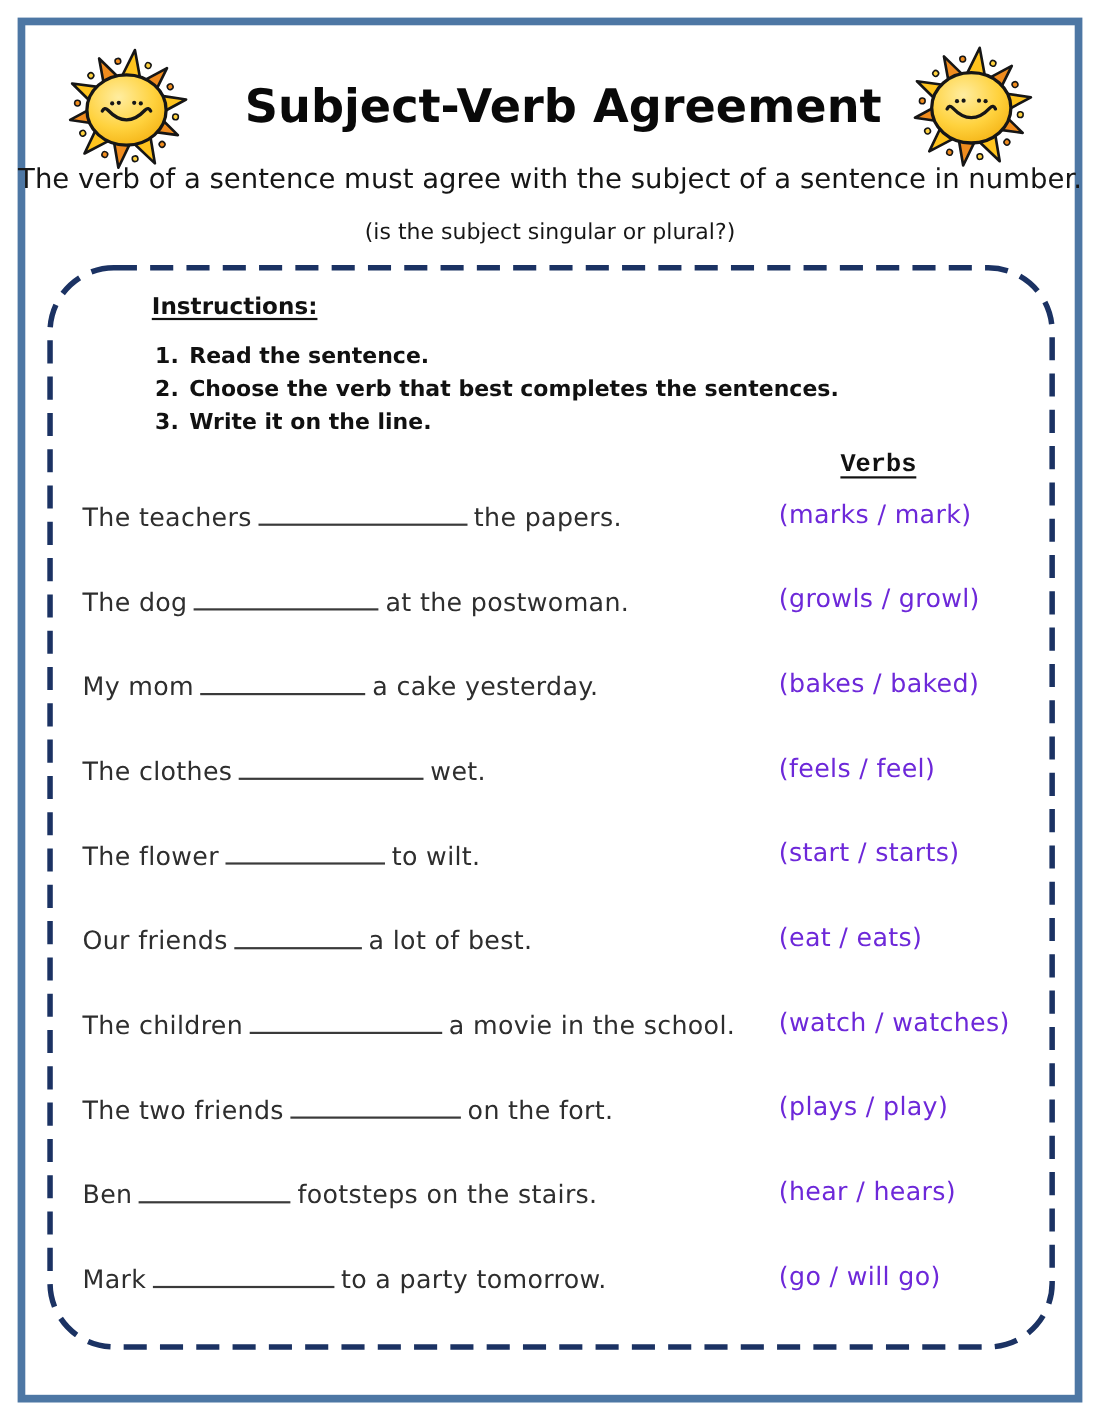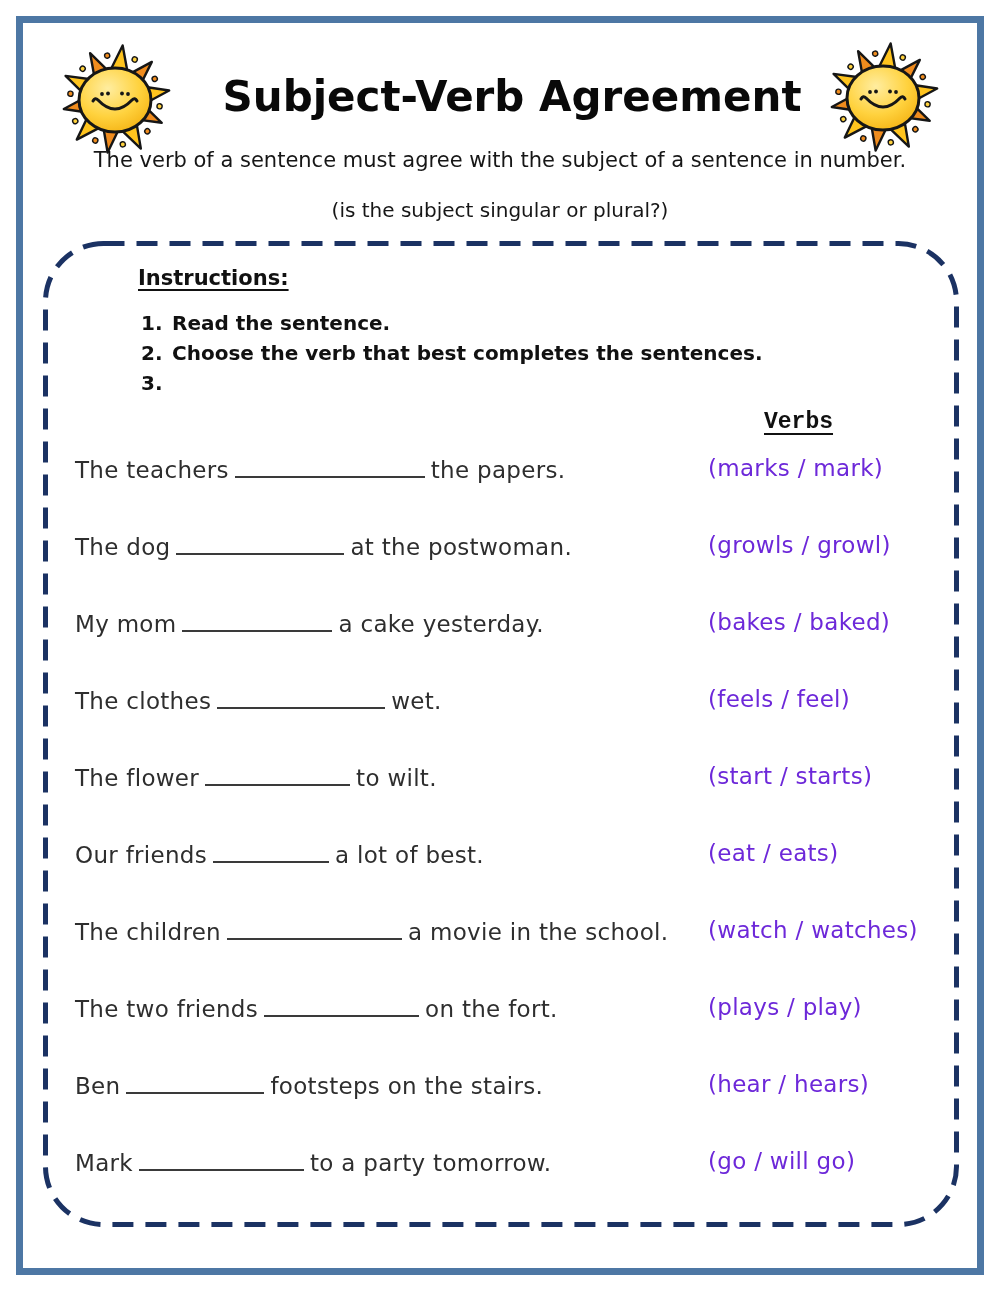--- a/index.html
+++ b/index.html
@@ -23,21 +23,21 @@
   .title {
     position: absolute; top: 72px; left: 0; width: 100%;
     text-align: center;
     font-size: 42px; font-weight: 800; letter-spacing: 0px;
     color: #090909;
     padding-left: 12px;
   }
   .sub1 {
     position: absolute; top: 148px; left: 0; width: 100%;
     text-align: center;
-    font-size: 21px; font-weight: 500; color: #161616;
+    font-size: 25px; font-weight: 500; color: #161616;
   }
   .sub2 {
     position: absolute; top: 198px; left: 0; width: 100%;
     text-align: center;
     font-size: 20px; font-weight: 500; color: #161616;
   }
   .dashbox { position: absolute; left: 42px; top: 240px; }
   .instr-h {
     position: absolute; left: 138px; top: 266px;
     font-size: 21px; font-weight: bold; color: #111;
@@ -145,20 +145,21 @@
     <div class="step">
       <span class="num">1.</span>
       <span>Read the sentence.</span>
     </div>
     <div class="step">
       <span class="num">2.</span>
       <span>Choose the verb that best completes the sentences.</span>
     </div>
     <div class="step">
       <span class="num">3.</span>
+      <span>Write it on the line.</span>
     </div>
   </div>
 
 <div class="verbs-h">Verbs</div>
 
 <div class="rows">
     <div class="row">
       <span class="sentence"><span>The teachers</span><span class="blank" style="width: 190px;"></span><span>the papers.</span></span>
       <span class="options">(marks / mark)</span>
     </div>

